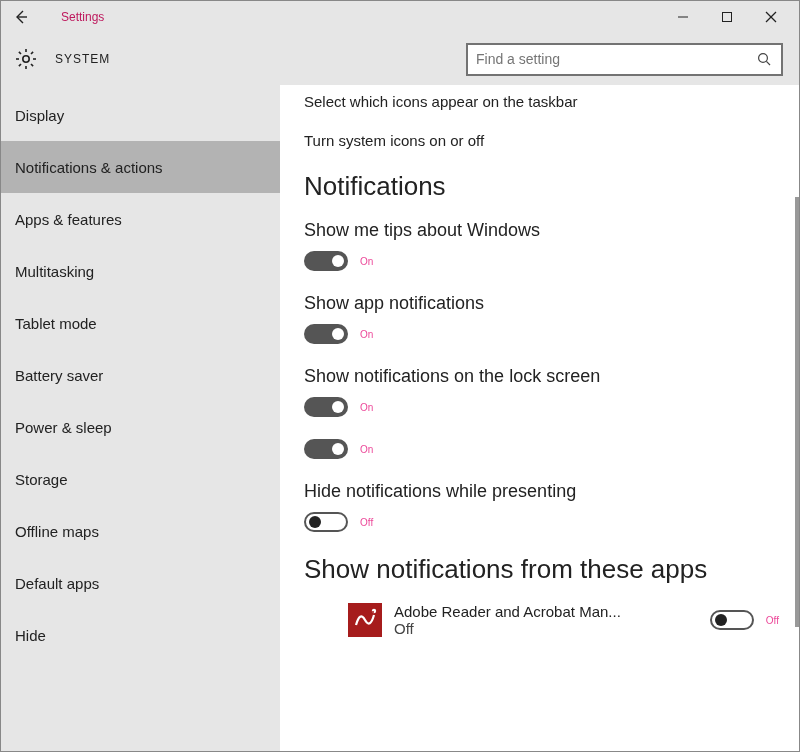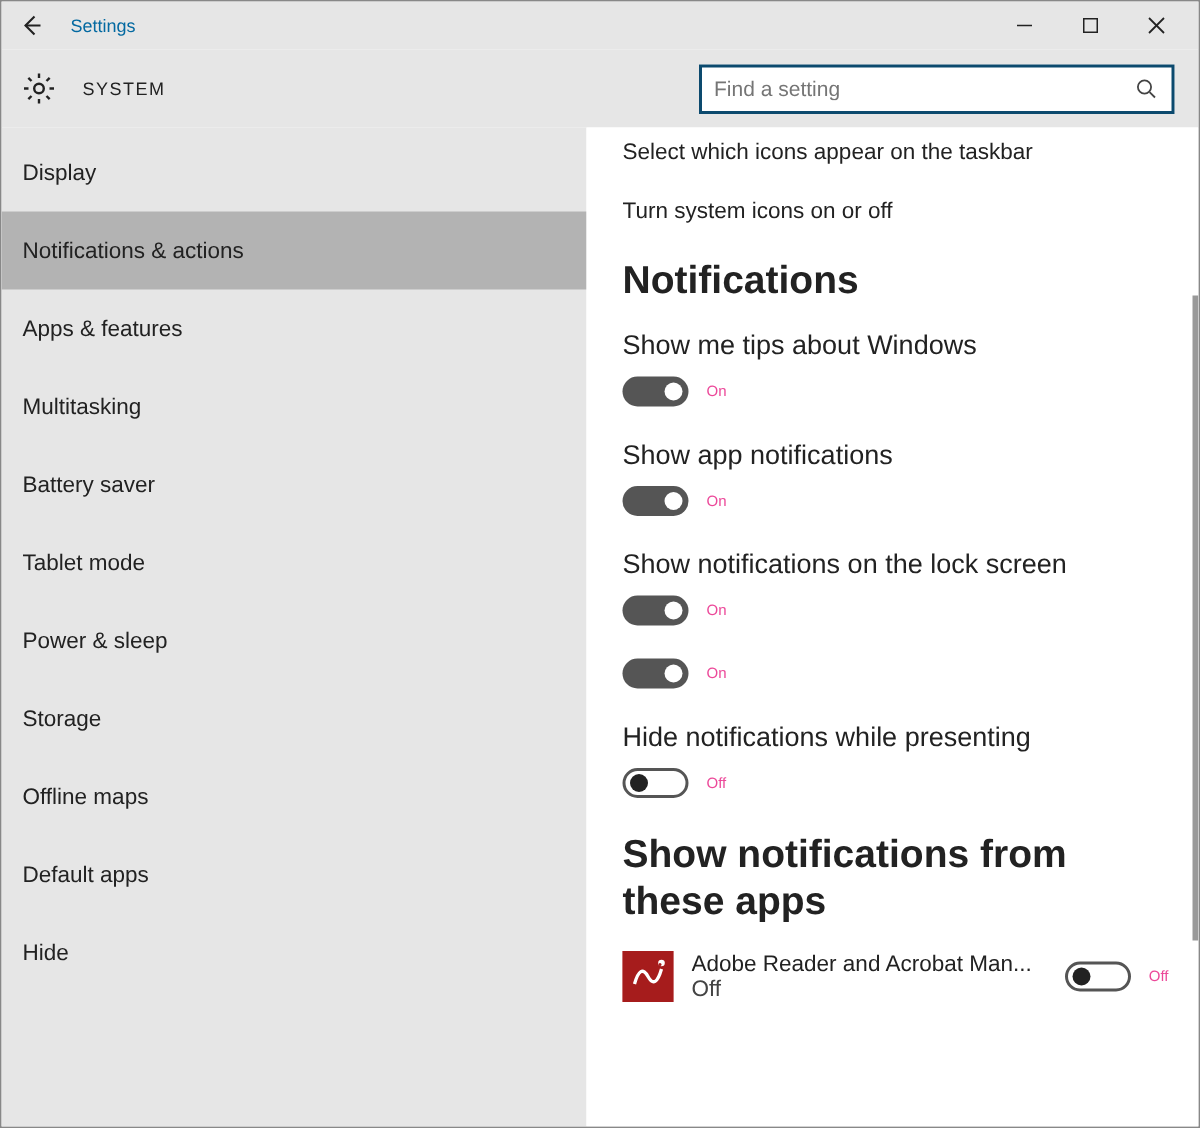--- a/index.html
+++ b/index.html
@@ -1,54 +1,54 @@
 <!DOCTYPE html>
 <html><head>
   <meta charset="utf-8">
   <style>
     * { box-sizing: border-box; margin: 0; padding: 0; font-family: "Segoe UI", Arial, sans-serif; }
     body { width: 800px; height: 752px; background: #fff; overflow: hidden; border: 1px solid #888; }
     
     
     .titlebar { height: 32px; background: #e6e6e6; display: flex; align-items: center; padding: 0 6px; }
     .back-btn { width: 28px; height: 28px; display: flex; align-items: center; justify-content: center; cursor: pointer; }
-    .titlebar-title { font-size: 12px; margin-left: 12px; color: #0369a1; }
+    .titlebar-title { font-size: 12px; margin-left: 26px; color: #be185d; }
     .titlebar-spacer { flex: 1; }
     .win-btn { width: 44px; height: 28px; display: flex; align-items: center; justify-content: center; cursor: pointer; }
     
     
     .header-row { height: 52px; background: #e6e6e6; display: flex; align-items: center; padding: 0 12px; }
     .gear-icon { width: 26px; height: 26px; display: flex; align-items: center; justify-content: center; }
     .system-title { font-size: 12px; letter-spacing: 1px; margin-left: 16px; color: #222; }
     .header-spacer { flex: 1; }
-    .search-box { width: 317px; height: 33px; border: 2px solid #0c4a6e; background: #fff; display: flex; align-items: center; padding: 0 8px; margin-right: 4px; }
+    .search-box { width: 317px; height: 33px; border: 2px solid #737373; background: #fff; display: flex; align-items: center; padding: 0 8px; margin-right: 4px; }
     .search-input { flex: 1; border: none; outline: none; font-size: 14px; color: #666; background: transparent; }
     .search-icon { width: 18px; height: 18px; display: flex; align-items: center; justify-content: center; }
     
     
     .main { display: flex; height: 666px; }
-    .sidebar { width: 390px; background: #e6e6e6; padding-top: 4px; }
+    .sidebar { width: 279px; background: #e6e6e6; padding-top: 4px; }
     .sidebar-item { height: 52px; display: flex; align-items: center; padding-left: 14px; font-size: 15px; color: #222; cursor: pointer; }
     .sidebar-item.selected { background: #b3b3b3; }
     
     .content { flex: 1; background: #fff; padding: 8px 20px 0 24px; overflow: hidden; position: relative; }
     .scroll-indicator { position: absolute; right: 0; top: 112px; width: 4px; height: 430px; background: #999; }
     .link-line { font-size: 15px; color: #222; margin-bottom: 22px; cursor: pointer; }
-    .section-title { font-size: 26px; font-weight: 700; color: #222; margin-top: 16px; margin-bottom: 18px; }
+    .section-title { font-size: 26px; font-weight: 400; color: #222; margin-top: 16px; margin-bottom: 18px; }
     .setting-label { font-size: 18px; color: #222; margin-bottom: 10px; }
     .toggle-row { display: flex; align-items: center; margin-bottom: 22px; }
     .toggle-switch { width: 44px; height: 20px; border-radius: 10px; position: relative; background: #555; cursor: pointer; }
     .toggle-switch.on { background: #555; }
     .toggle-switch.off { background: #fff; border: 2px solid #555; width: 44px; height: 20px; }
     .toggle-knob { position: absolute; width: 12px; height: 12px; border-radius: 50%; top: 4px; }
     .toggle-switch.on .toggle-knob { background: #fff; right: 4px; }
     .toggle-switch.off .toggle-knob { background: #222; left: 3px; top: 2px; }
     .toggle-state { font-size: 10px; margin-left: 12px; color: #ec4899; }
     
-    .app-row { display: flex; align-items: center; margin-top: 12px; }
+    .app-row { display: flex; align-items: center; margin-top: 12px; margin-left: 44px; }
     .app-icon { width: 34px; height: 34px; background: #b22222; display: flex; align-items: center; justify-content: center; position: relative; }
     .app-info { margin-left: 12px; flex: 1; }
     .app-name { font-size: 15px; color: #222; white-space: nowrap; overflow: hidden; text-overflow: ellipsis; max-width: 230px; }
     .app-state { font-size: 15px; color: #444; }
     .app-toggle-wrap { display: flex; align-items: center; }
   </style>
 </head>
 <body>
 
 <div class="titlebar">
@@ -116,24 +116,24 @@
     <div class="sidebar-item selected">
         <span>Notifications &amp; actions</span>
       </div>
     <div class="sidebar-item">
         <span>Apps &amp; features</span>
       </div>
     <div class="sidebar-item">
         <span>Multitasking</span>
       </div>
     <div class="sidebar-item">
+        <span>Tablet mode</span>
+      </div>
+    <div class="sidebar-item">
         <span>Battery saver</span>
-      </div>
-    <div class="sidebar-item">
-        <span>Tablet mode</span>
       </div>
     <div class="sidebar-item">
         <span>Power &amp; sleep</span>
       </div>
     <div class="sidebar-item">
         <span>Storage</span>
       </div>
     <div class="sidebar-item">
         <span>Offline maps</span>
       </div>

